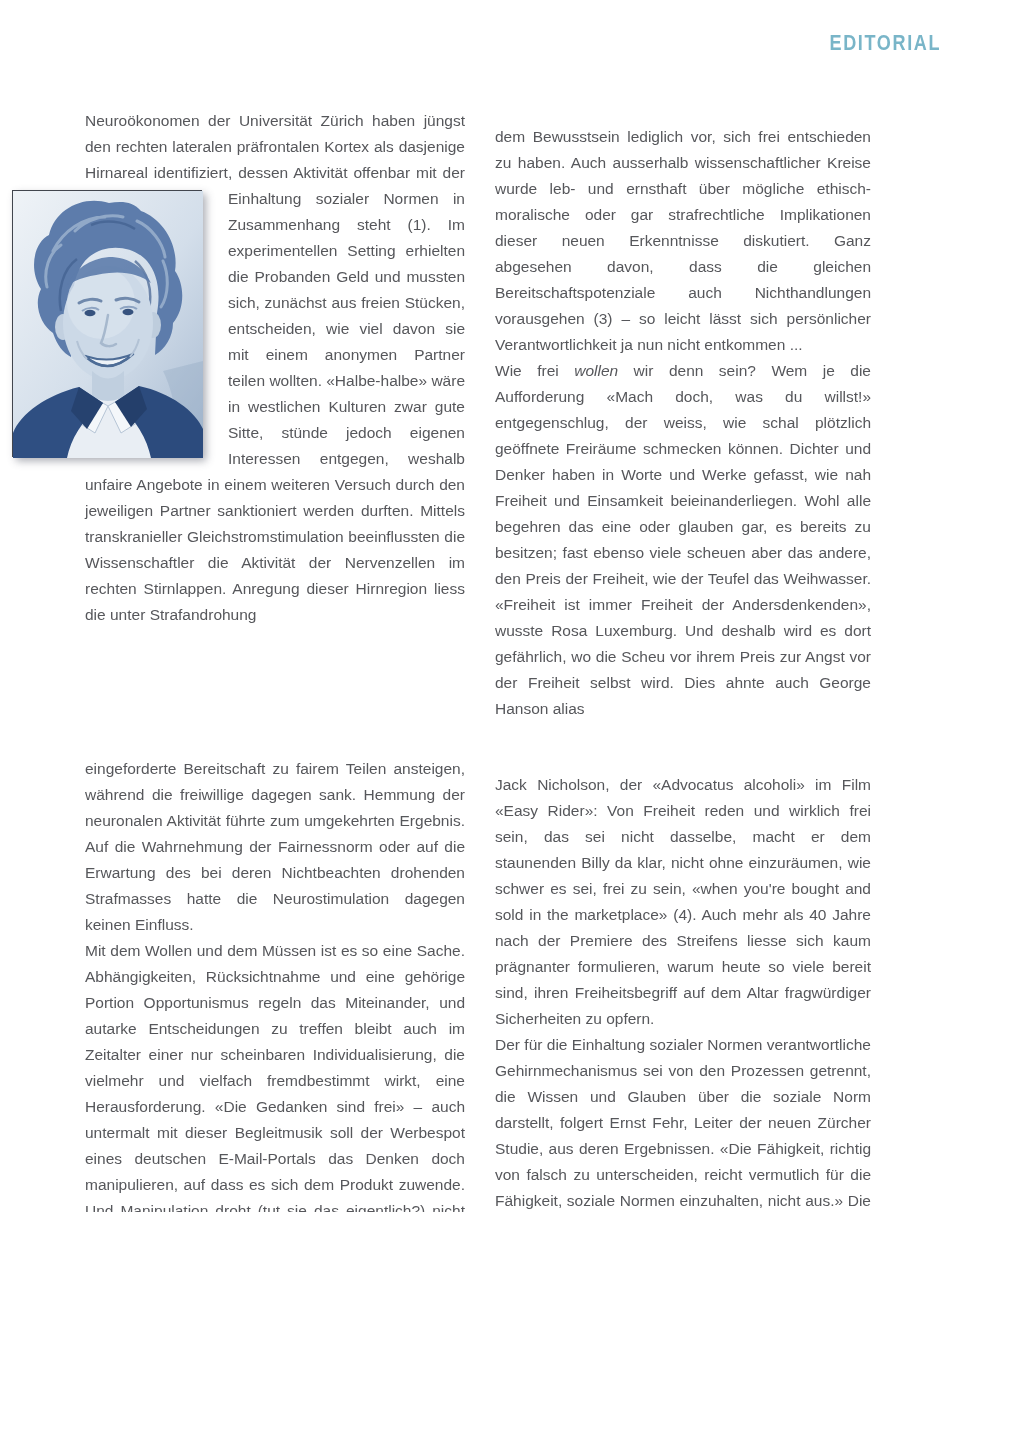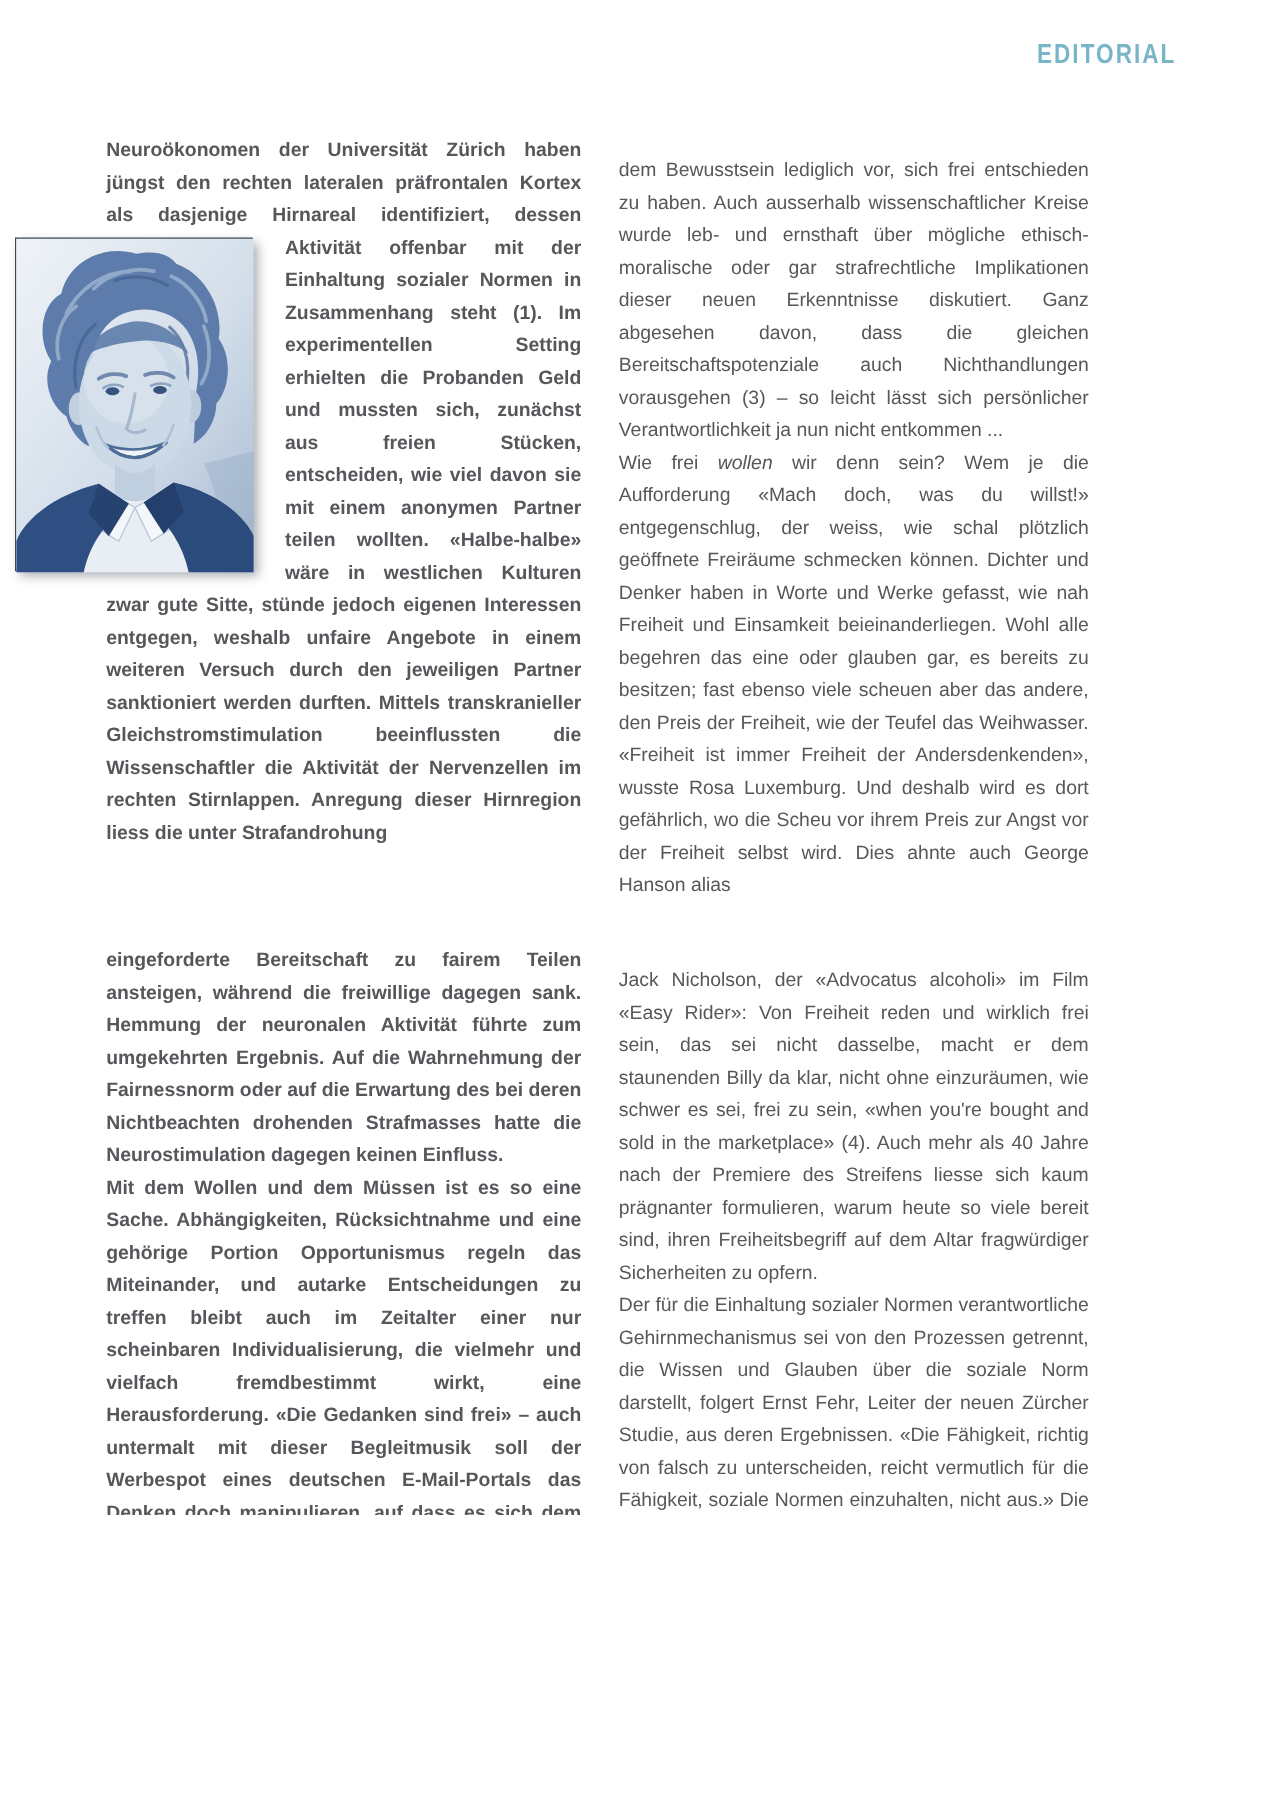--- a/index.html
+++ b/index.html
@@ -10,21 +10,21 @@
   }
   .content { position:absolute; left:85px; top:0; width:856px; }
 
   .kicker { text-align:right; padding-top:30px; height:56px; }
   .kicker span{
     display:inline-block; font-size:22px; font-weight:bold; color:#79b5c8;
     letter-spacing:2px; transform:scaleX(.82); transform-origin:right center;
   }
 
   .cols { display:flex; }
-  .col-left  { width:380px; margin-right:30px;font-weight:bold; }
+  .col-left  { width:380px; margin-right:30px; }
   .col-right { width:376px;margin-top:16px; }
 
   .body-text { color:#56575b; font-size:15.5px; line-height:26px;
                text-align:justify; hyphens:auto; -webkit-hyphens:auto; }
   .body-text p { margin:0; }
   .top-cols { margin-top:52px; }
 
   .photo-float{
     float:left; width:190px; height:267px;
     margin:4px 26px 6px -73px;

